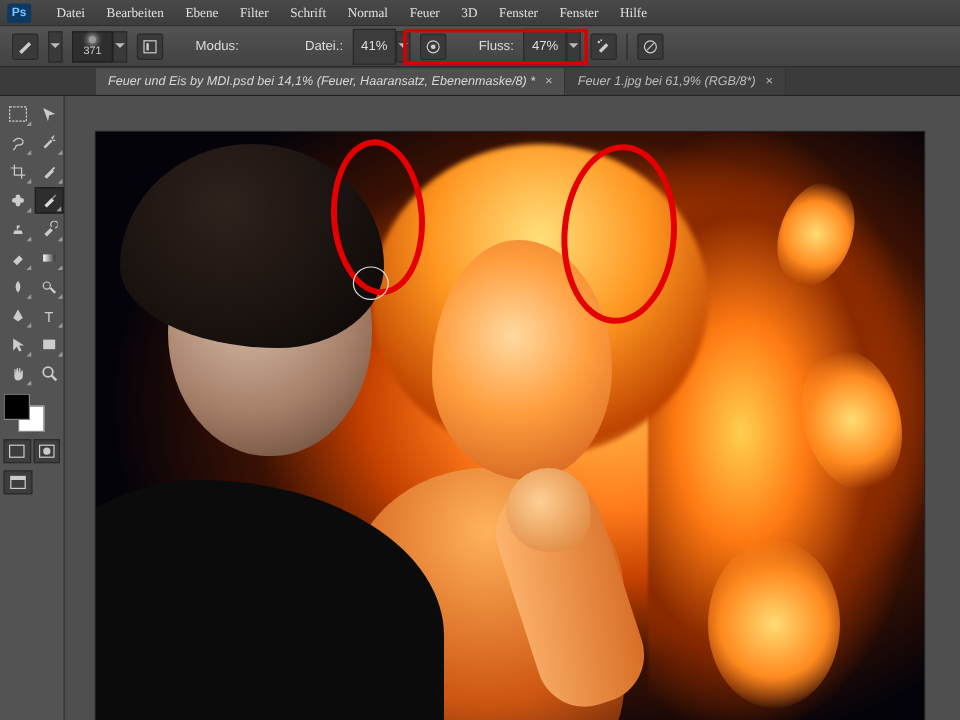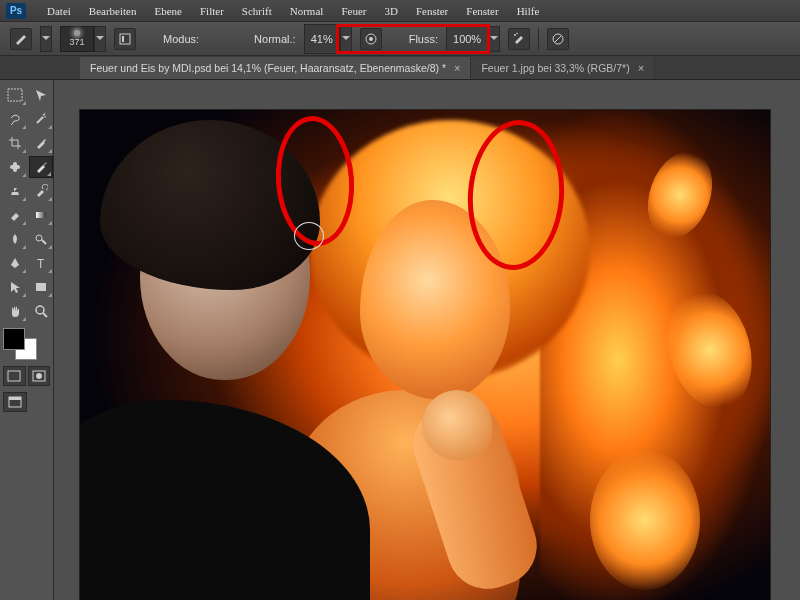--- a/index.html
+++ b/index.html
@@ -18,21 +18,21 @@
   .dd-arrow { width: 12px; height: 26px; background: #3a3a3a; border: 1px solid #2a2a2a; display: flex; align-items: center; justify-content: center; }
   .dd-arrow::after { content: ""; border: 4px solid transparent; border-top-color: #bbb; margin-top: 3px; }
   .lbl { color: #ddd; padding-left: 19px; }
   .combo { display: flex; align-items: center; }
   .combo-box { height: 20px; background: #3c3c3c; border: 1px solid #282828; padding: 0 6px; display: flex; align-items: center; min-width: 110px; }
   .num-box { height: 20px; background: #3c3c3c; border: 1px solid #282828; padding: 14px 6px; display: flex; align-items: center; min-width: 34px; justify-content: flex-end; }
   .highlight-red { position: absolute; border: 3px solid #d80000; pointer-events: none; }
   .sep { width: 1px; height: 22px; background: #2a2a2a; }
 
   
-  .tabbar { height: 24px; background: #3b3b3b; display: flex; align-items: flex-end; padding-left: 80px; border-bottom: 1px solid #222; }
+  .tabbar { height: 24px; background: #3b3b3b; display: flex; align-items: flex-end; padding-left: 80px; border-bottom: 1px solid #222; font-style: italic; }
   .doc-tab { height: 22px; background: #4f4f4f; padding: 0 10px; display: flex; align-items: center; gap: 8px; font-size: 10.5px; color: #d8d8d8; border-right: 1px solid #333; }
   .doc-tab.inactive { background: #3f3f3f; color: #bcbcbc; }
   .close-x { color: #bbb; font-size: 11px; }
 
   
   .main { position: absolute; top: 80px; left: 0; right: 0; bottom: 0; display: flex; }
 
   
   .toolbox { width: 54px; background: #535353; border-right: 1px solid #2b2b2b; padding: 4px 3px; }
   .tool-grid { display: grid; grid-template-columns: 24px 24px; gap: 2px; }
@@ -109,39 +109,39 @@
     <svg width="14" height="14" viewBox="0 0 14 14">
         <rect x="2" y="2" width="10" height="10" fill="none" stroke="#ccc"></rect>
         <rect x="4" y="4" width="2" height="6" fill="#ccc"></rect>
       </svg>
   </div>
 
   <span class="lbl">Modus:</span>
 
   <div style="width:20px"></div>
 
-  <span class="lbl">Normal.:</span>
+  <span class="lbl">Datei.:</span>
   <div class="combo">
     <div class="num-box">
         <span>41%</span>
       </div>
     <span class="dd-arrow"></span>
   </div>
 
   <div class="opt-ico">
     <svg width="14" height="14" viewBox="0 0 14 14">
         <circle cx="7" cy="7" r="5" fill="none" stroke="#ccc"></circle>
         <circle cx="7" cy="7" r="2" fill="#ccc"></circle>
       </svg>
   </div>
 
   <span class="lbl">Fluss:</span>
   <div class="combo">
     <div class="num-box">
-        <span>100%</span>
+        <span>47%</span>
       </div>
     <span class="dd-arrow"></span>
   </div>
 
   <div class="opt-ico">
     <svg width="14" height="14" viewBox="0 0 14 14">
         <path d="M3 10 L9 4 L11 6 L5 12 Z" fill="#ccc"></path>
         <circle cx="3" cy="3" r="1" fill="#ccc"></circle>
         <circle cx="5" cy="1.5" r="0.8" fill="#ccc"></circle>
       </svg>
@@ -158,21 +158,21 @@
 
   <div class="highlight-red" style="left:336px; top:2px; width:154px; height:30px;"></div>
 </div>
 
 <div class="tabbar">
   <div class="doc-tab">
     <span>Feuer und Eis by MDI.psd bei 14,1% (Feuer, Haaransatz, Ebenenmaske/8) *</span>
     <span class="close-x">×</span>
   </div>
   <div class="doc-tab inactive">
-    <span>Feuer 1.jpg bei 33,3% (RGB/7*)</span>
+    <span>Feuer 1.jpg bei 61,9% (RGB/8*)</span>
     <span class="close-x">×</span>
   </div>
 </div>
 
 <div class="main">
 
   <div class="toolbox">
     <div class="tool-grid">
       <div class="tool">
           <svg width="16" height="14">

